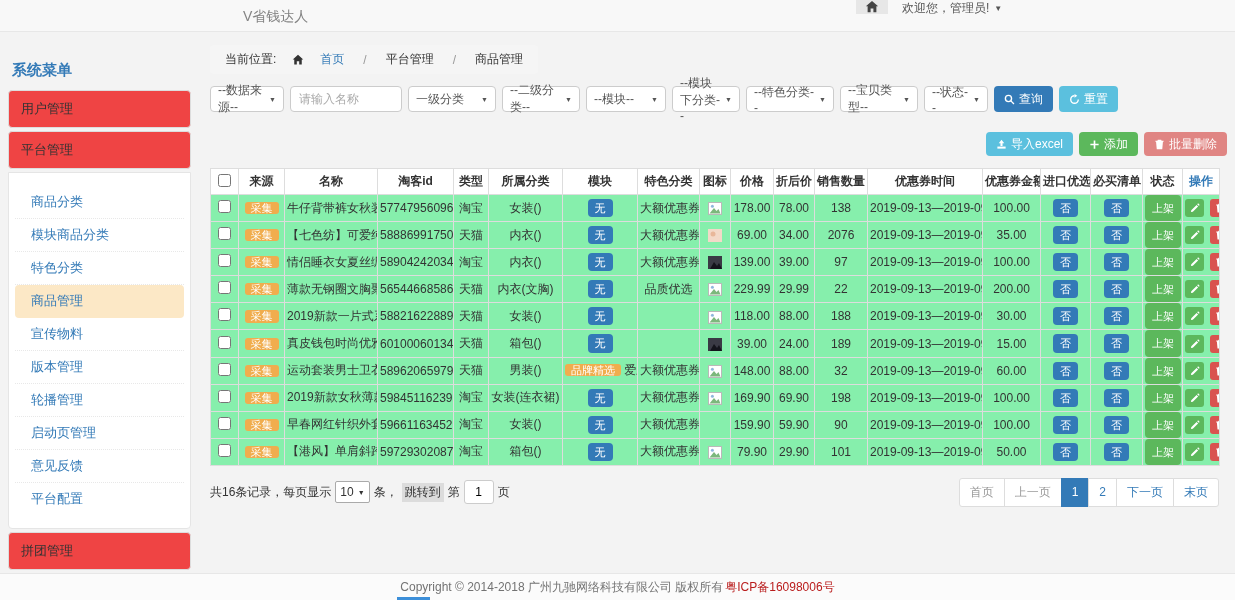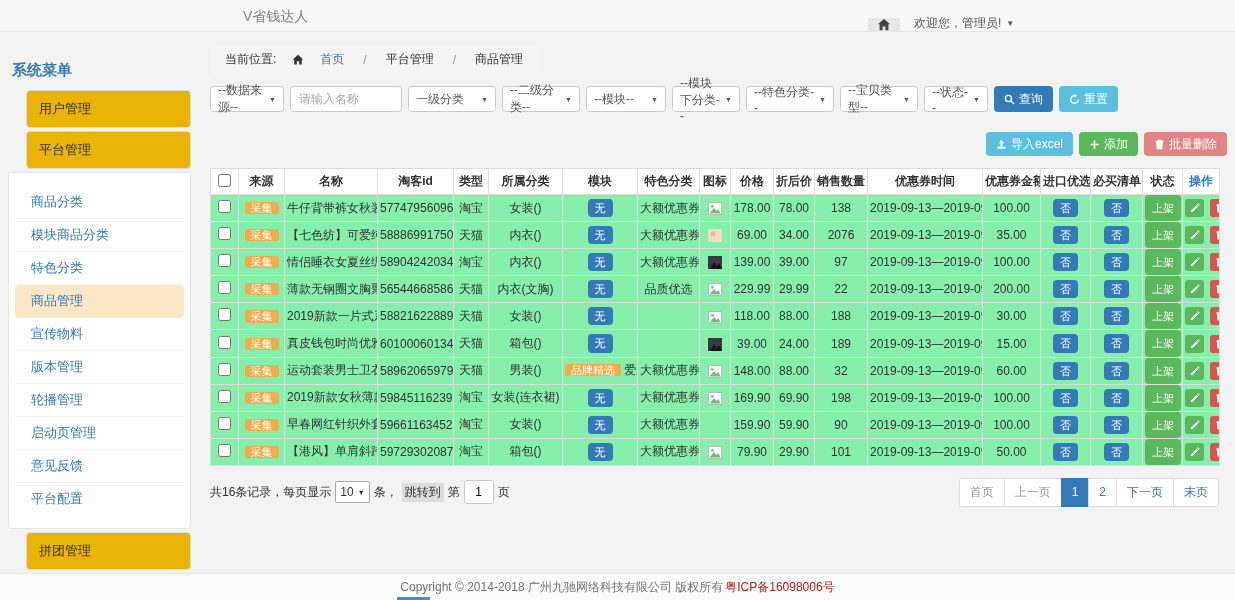--- a/index.html
+++ b/index.html
@@ -2,29 +2,29 @@
 <html><head>
 <meta charset="utf-8">
 <style>
   * { margin:0; padding:0; box-sizing:border-box; }
   html,body { width:1235px; height:600px; overflow:hidden; }
   body { font-family:"Liberation Sans","DejaVu Sans",sans-serif; background:#f3f3f3; color:#333; font-size:12px; position:relative; }
 
   
   .topbar { position:absolute; top:0; left:0; right:0; height:32px; background:#f8f8f8; border-bottom:1px solid #e7e7e7; }
   .brand { position:absolute; left:243px; top:0; line-height:32px; font-size:14px; color:#848484; }
-  .topbar-right { position:absolute; right:0; top:0; height:32px; display:flex; align-items:flex-end; width:367px; }
+  .topbar-right { position:absolute; right:12px; top:0; height:32px; display:flex; align-items:flex-start; width:367px; }
   .home-box { width:32px; background:#e7e7e7; display:flex; align-items:center; justify-content:center; cursor:pointer; }
   .welcome { display:flex; align-items:center; gap:5px; padding-left:14px; color:#555; cursor:pointer; }
   .welcome .caret { font-size:8px; color:#555; }
 
   
   .sidebar { position:absolute; left:8px; top:55px; width:183px; height:518px; overflow:hidden; }
   .sys-title { color:#337ab7; font-size:15px; font-weight:bold; padding:6px 4px 10px 4px; }
-  .panel-header { background:#eab308; border:1px solid #ddd; border-radius:4px; padding:9px 12px; margin-bottom:3px; color:#333; font-size:13px; cursor:pointer;margin-left:18px; }
+  .panel-header { background:#ef4444; border:1px solid #ddd; border-radius:4px; padding:9px 12px; margin-bottom:3px; color:#333; font-size:13px; cursor:pointer; }
   .submenu { background:#fff; border:1px solid #e5e5e5; border-radius:0 0 4px 4px; margin-bottom:3px; padding:13px 0; }
   .submenu-item { color:#337ab7; font-size:13px; padding:7px 8px 7px 16px; margin:0 6px; border-bottom:1px dotted #e8e8e8; cursor:pointer; }
   .submenu-item:last-child { border-bottom:none; }
   .submenu-item.active { background:#fce8c6; border-radius:4px; border-bottom-color:transparent; }
 
   
   .main { position:absolute; left:210px; top:45px; width:1017px; }
   .breadcrumb { display:inline-flex; align-items:center; gap:16px; background:#f5f5f5; border-radius:4px; padding:6px 15px; font-size:12px; color:#333; }
   .breadcrumb .link { color:#337ab7; cursor:pointer; }
   .breadcrumb .sep { color:#999; padding:0 3px; }

